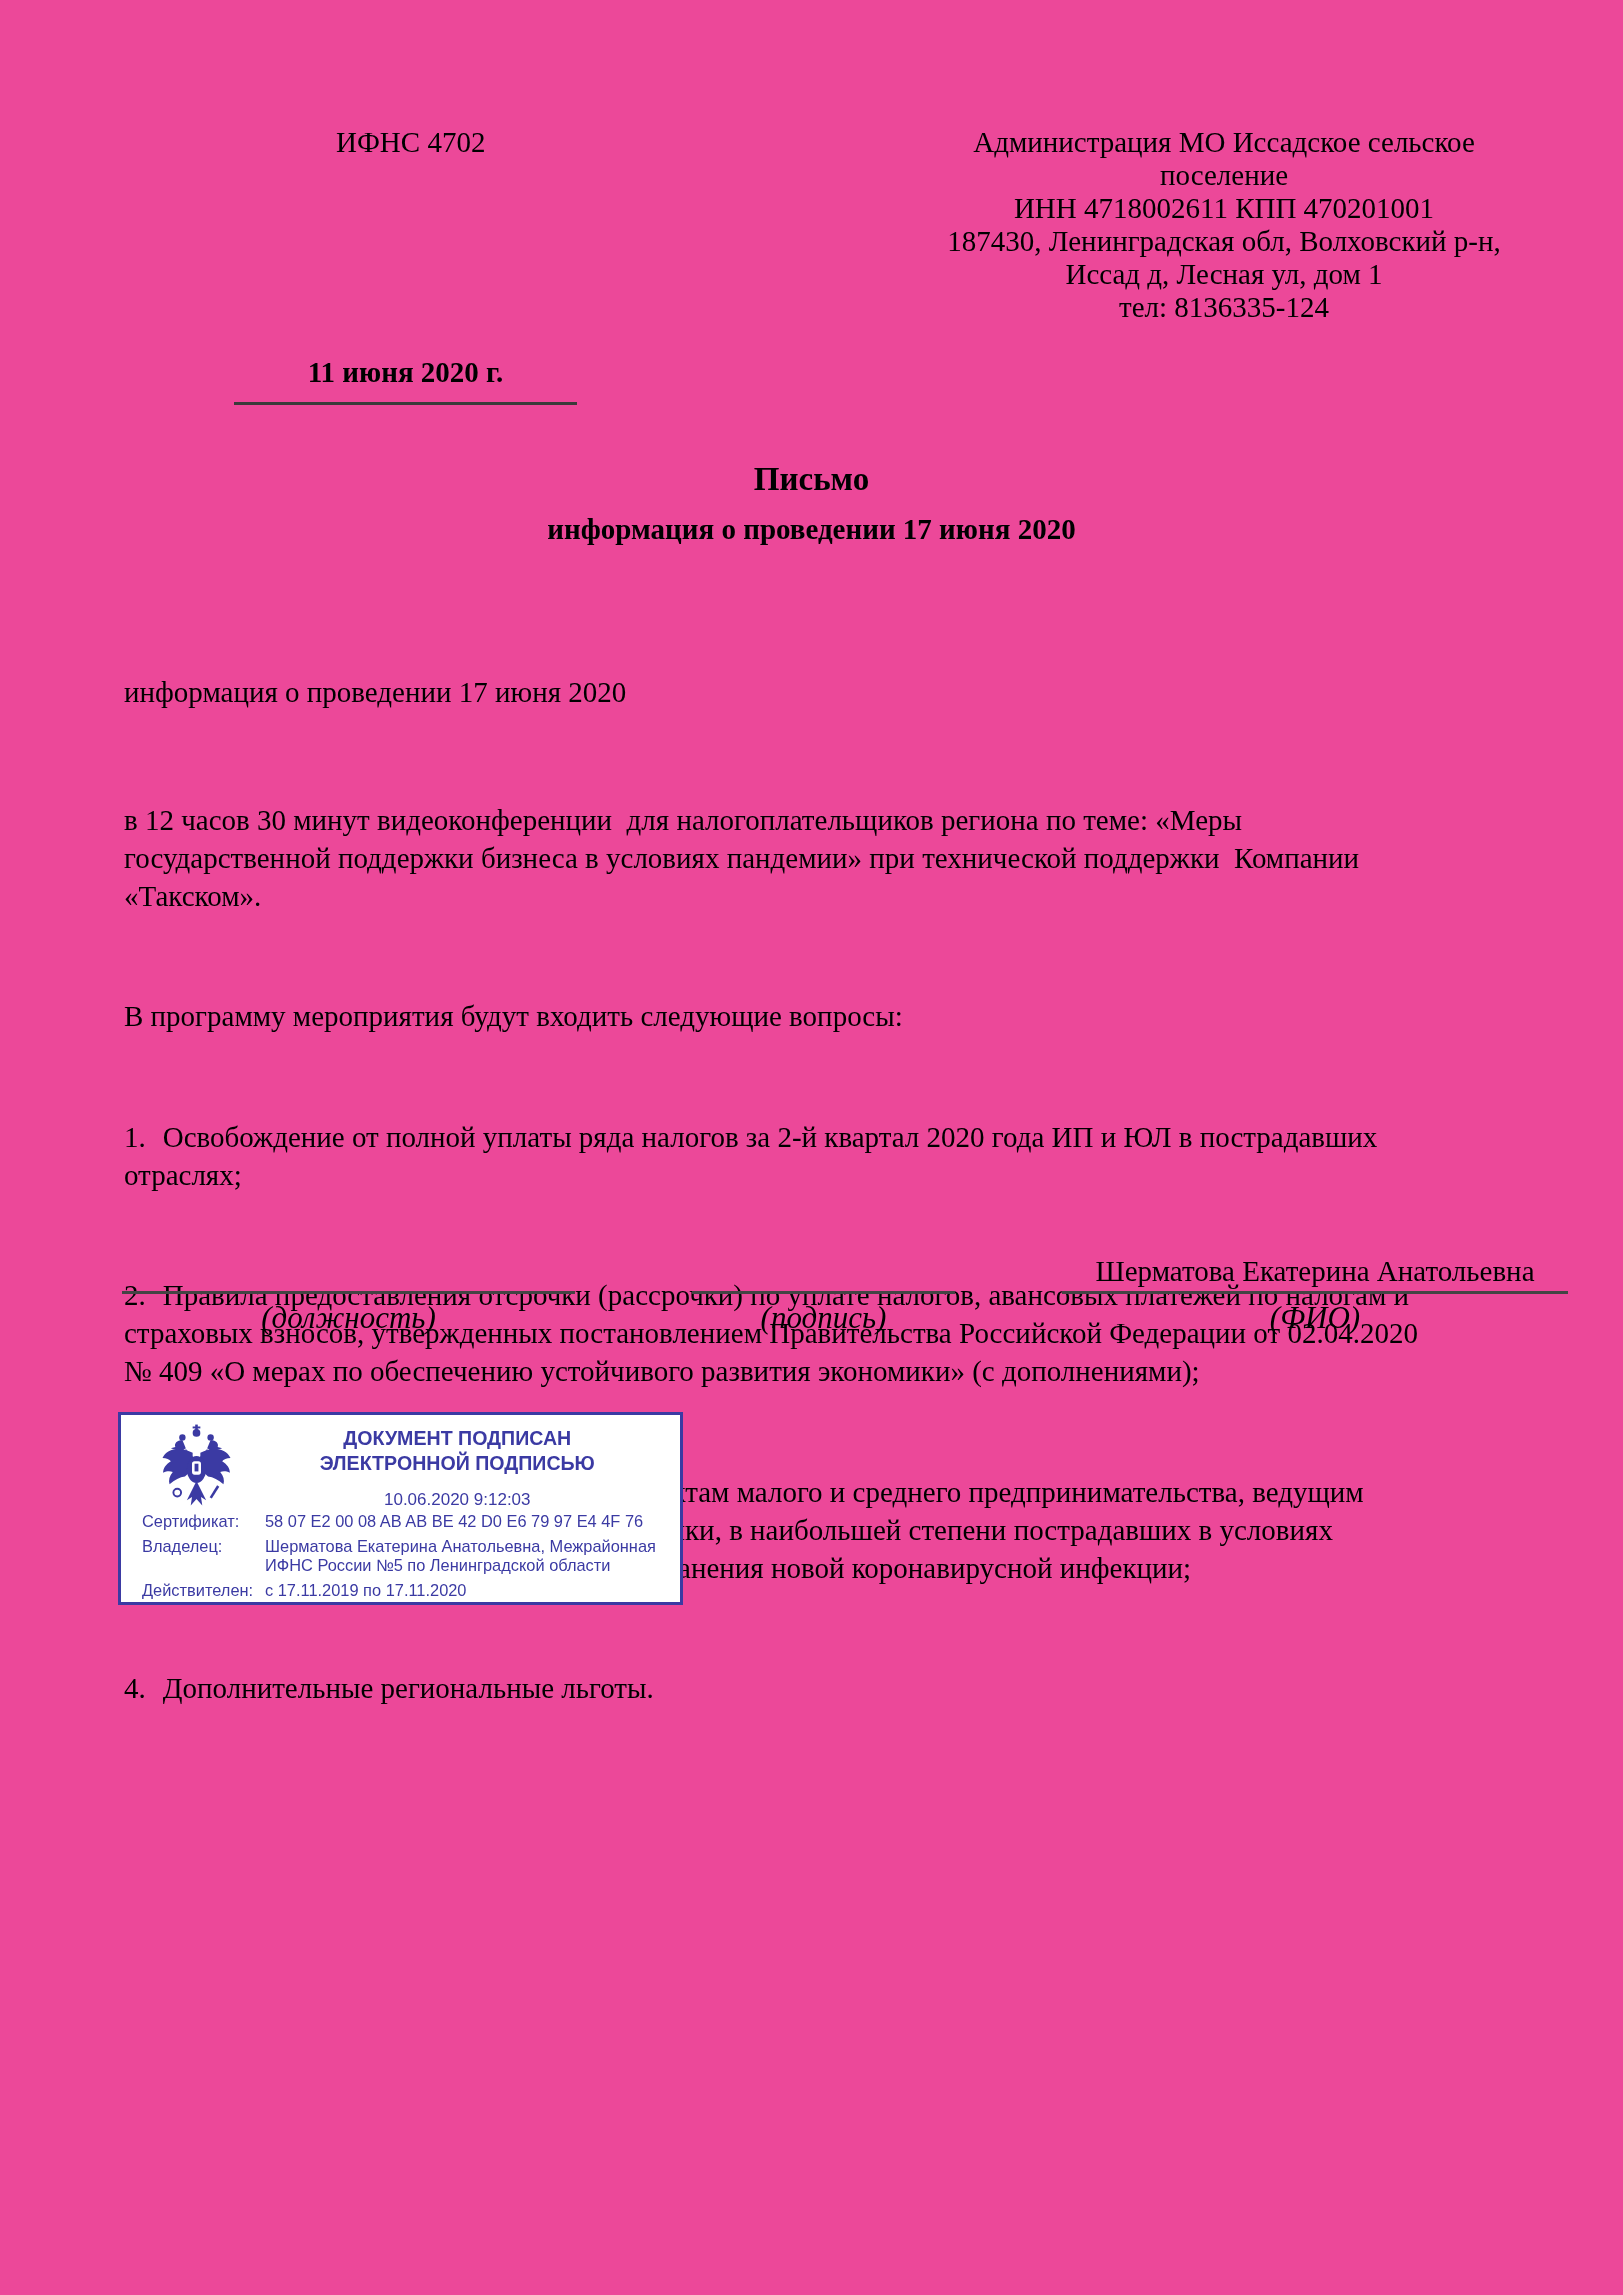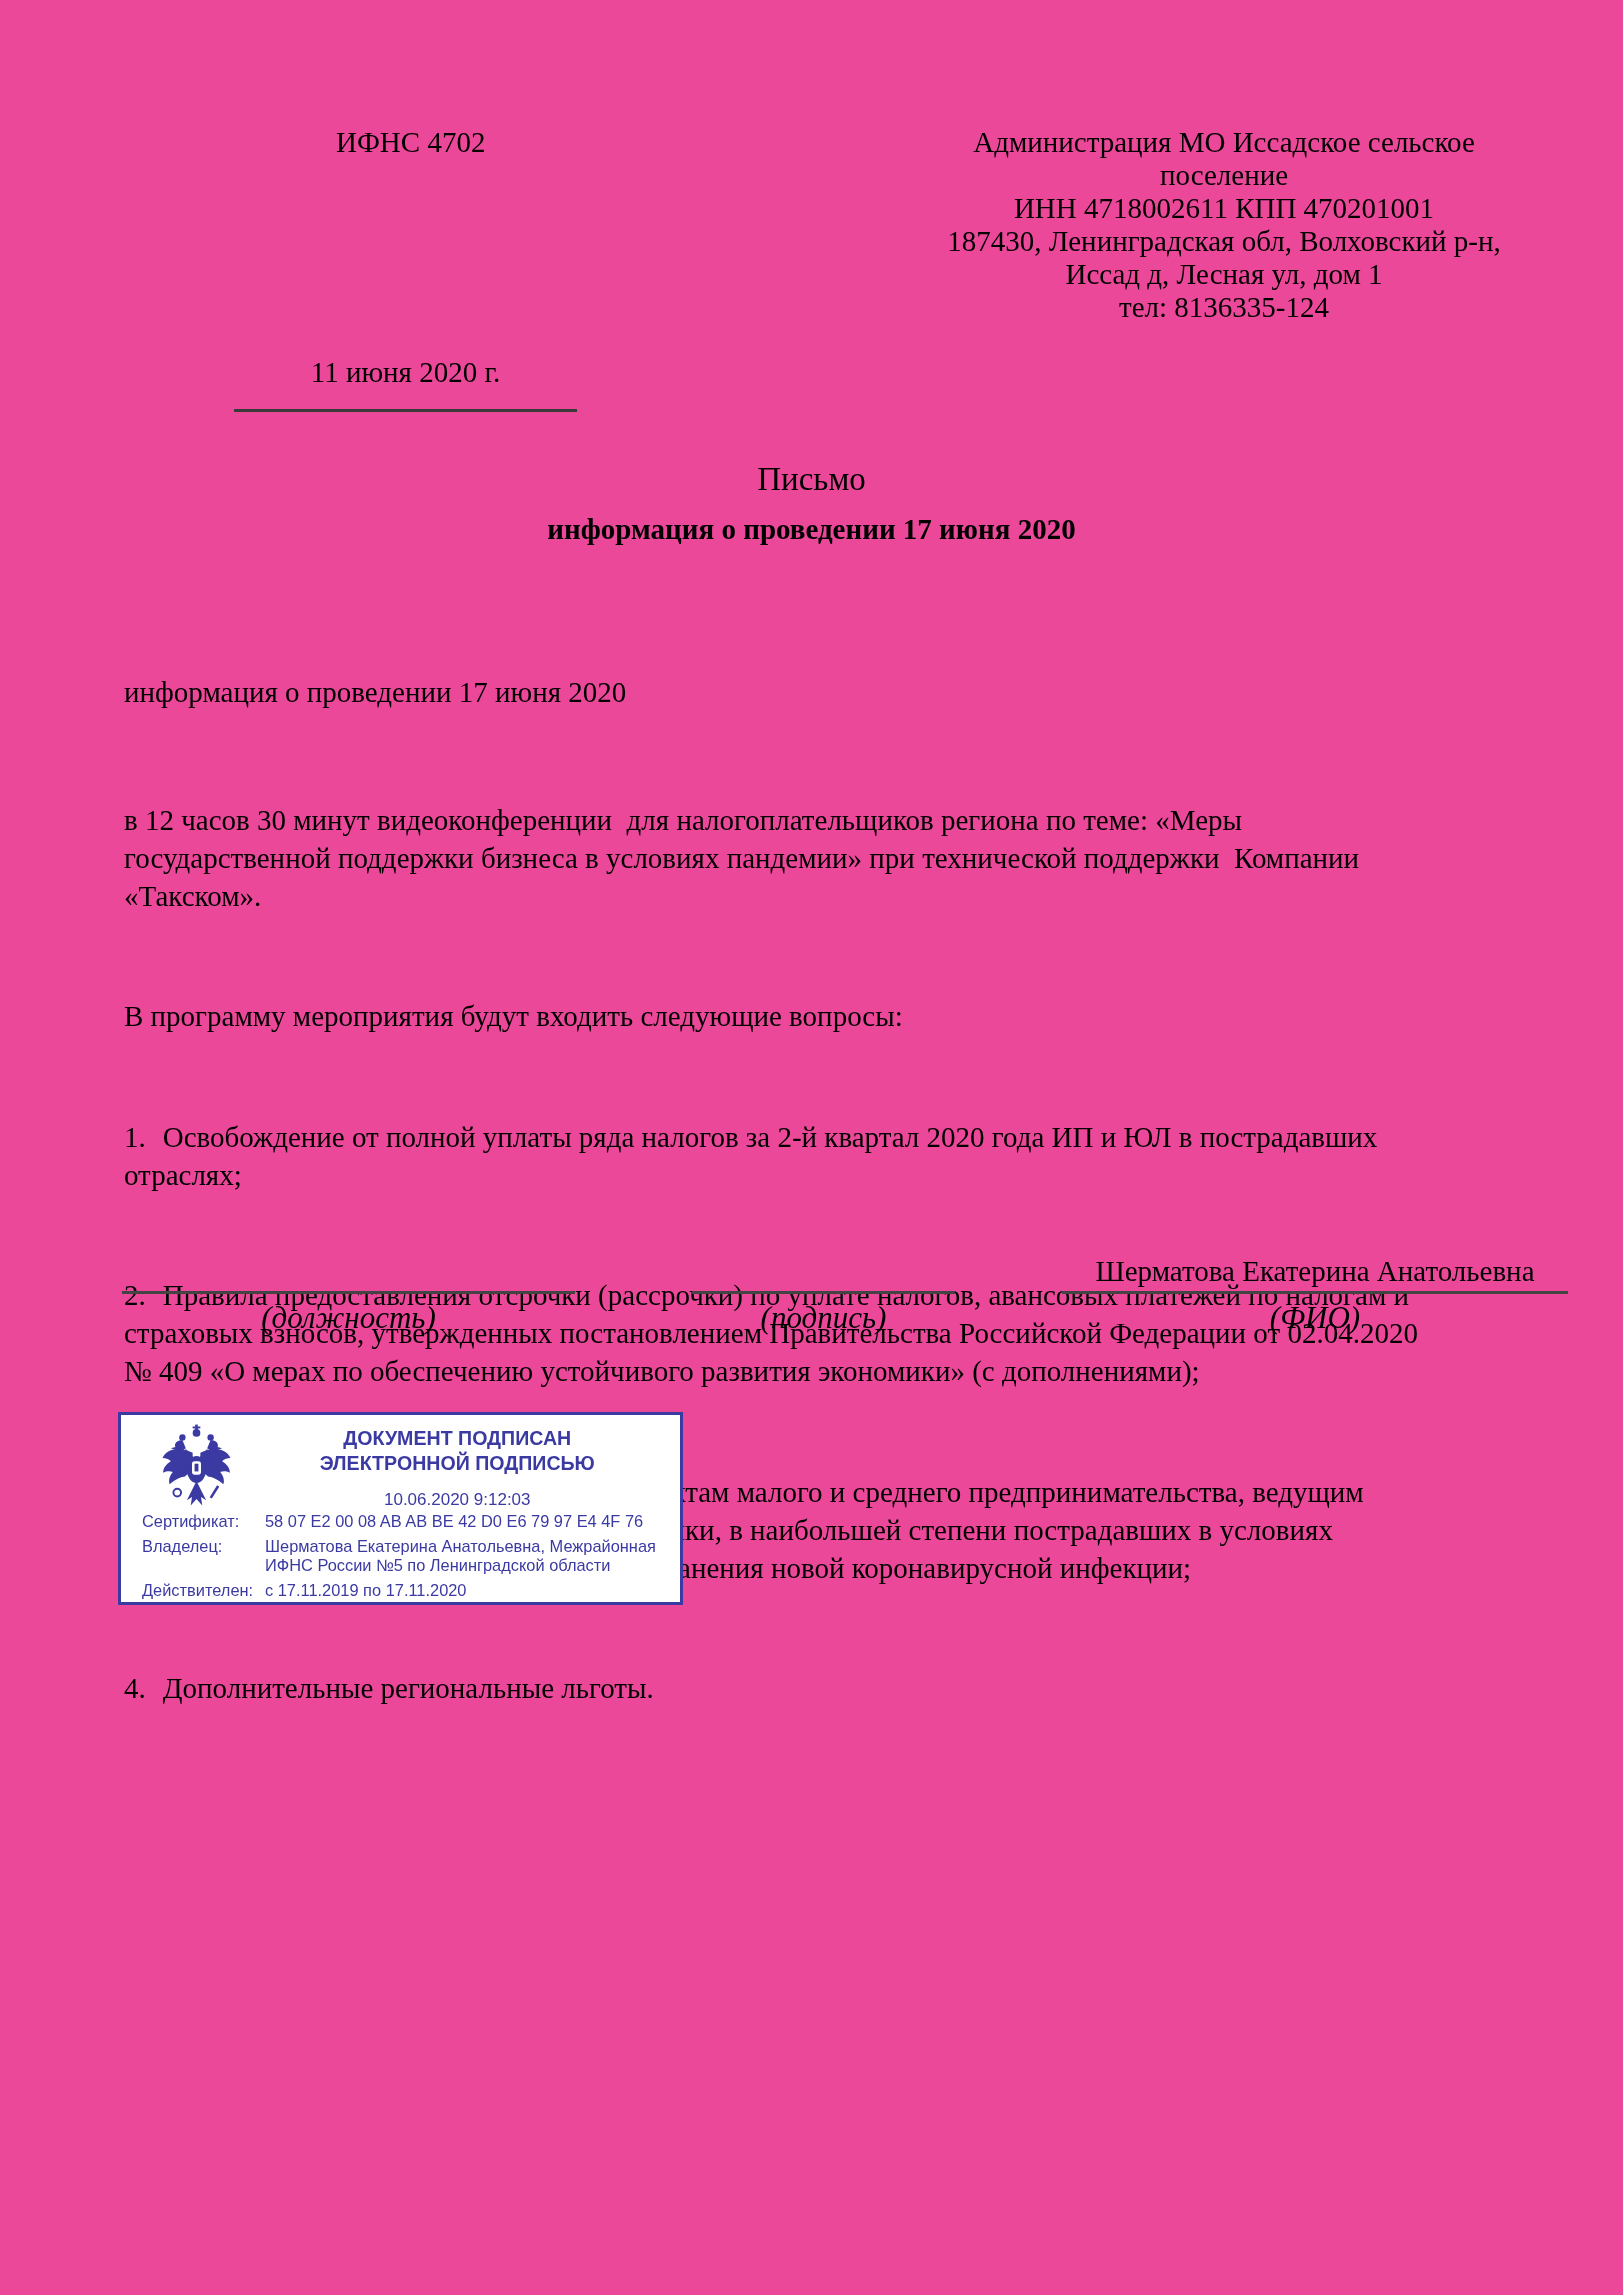--- a/index.html
+++ b/index.html
@@ -29,32 +29,33 @@
     line-height: 33px;
   }
 
   
   .date-block {
     position: absolute;
     left: 234px; top: 356px;
     width: 343px;
     text-align: center;
     font-size: 29px;
-    padding-bottom: 20px;
+    padding-bottom: 13px;
     border-bottom: 3.3px solid #3a3a3a;
+    font-weight: bold;
   }
 
   
   .doc-title {
     position: absolute;
     left: 0; top: 461px;
     width: 100%;
     text-align: center;
     font-size: 33px;
-    font-weight: normal;
+    font-weight: bold;
   }
   .doc-subtitle {
     position: absolute;
     left: 0; top: 513px;
     width: 100%;
     text-align: center;
     font-size: 29px;
     font-weight: bold;
   }
 

